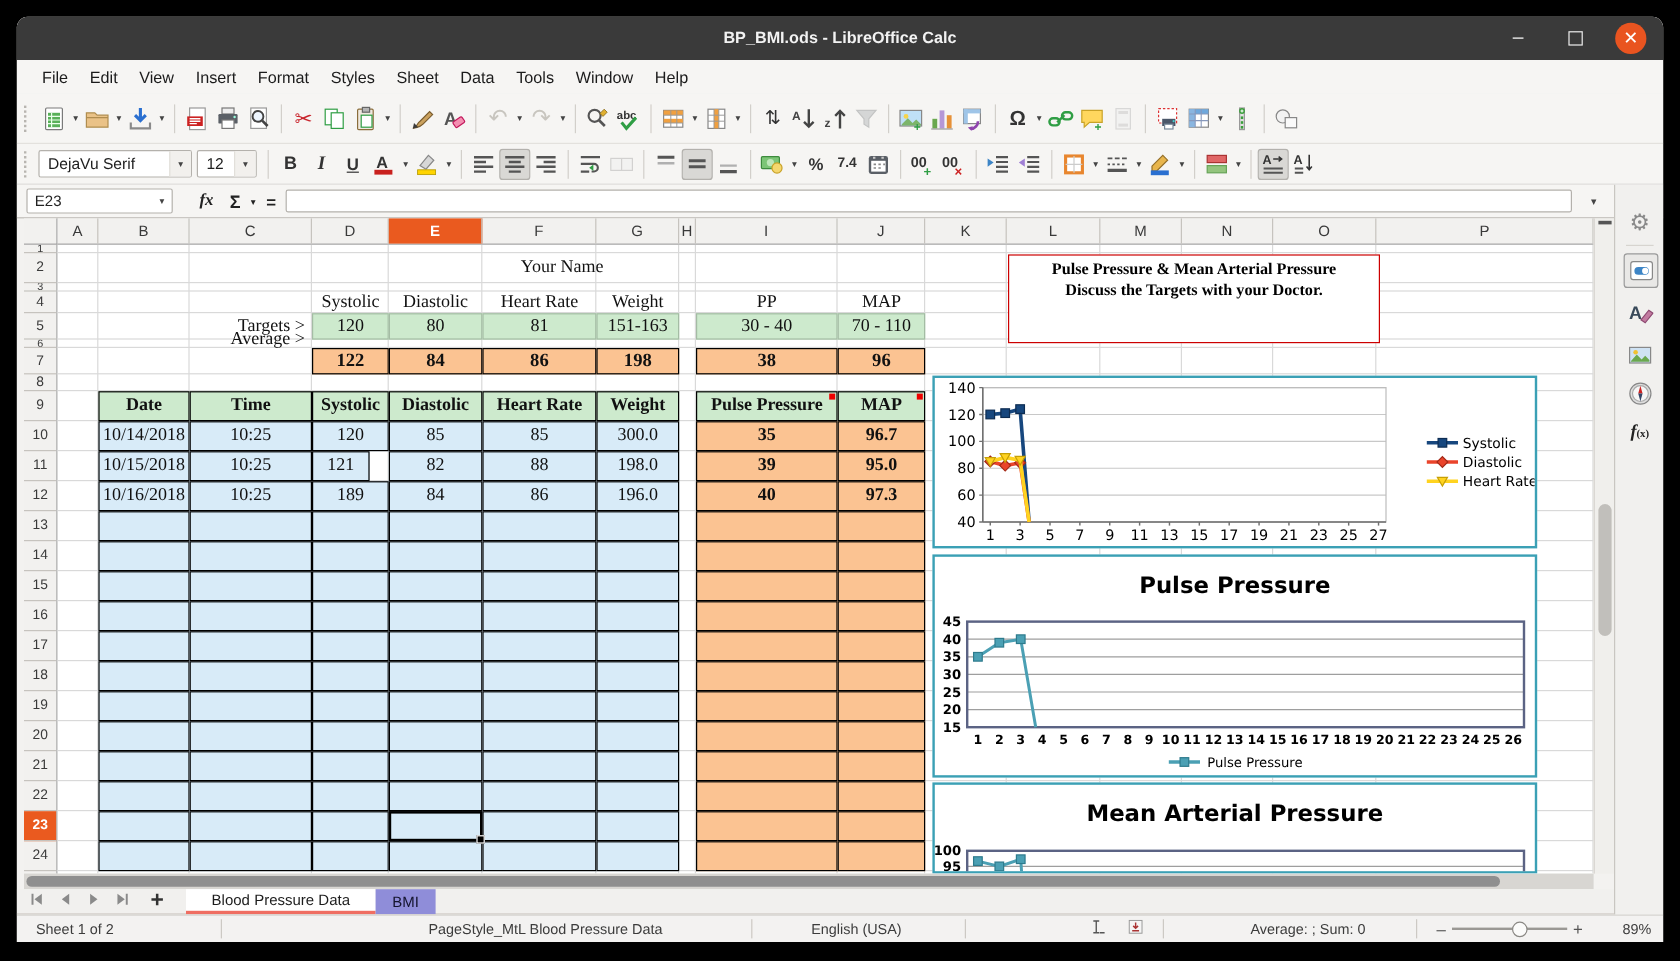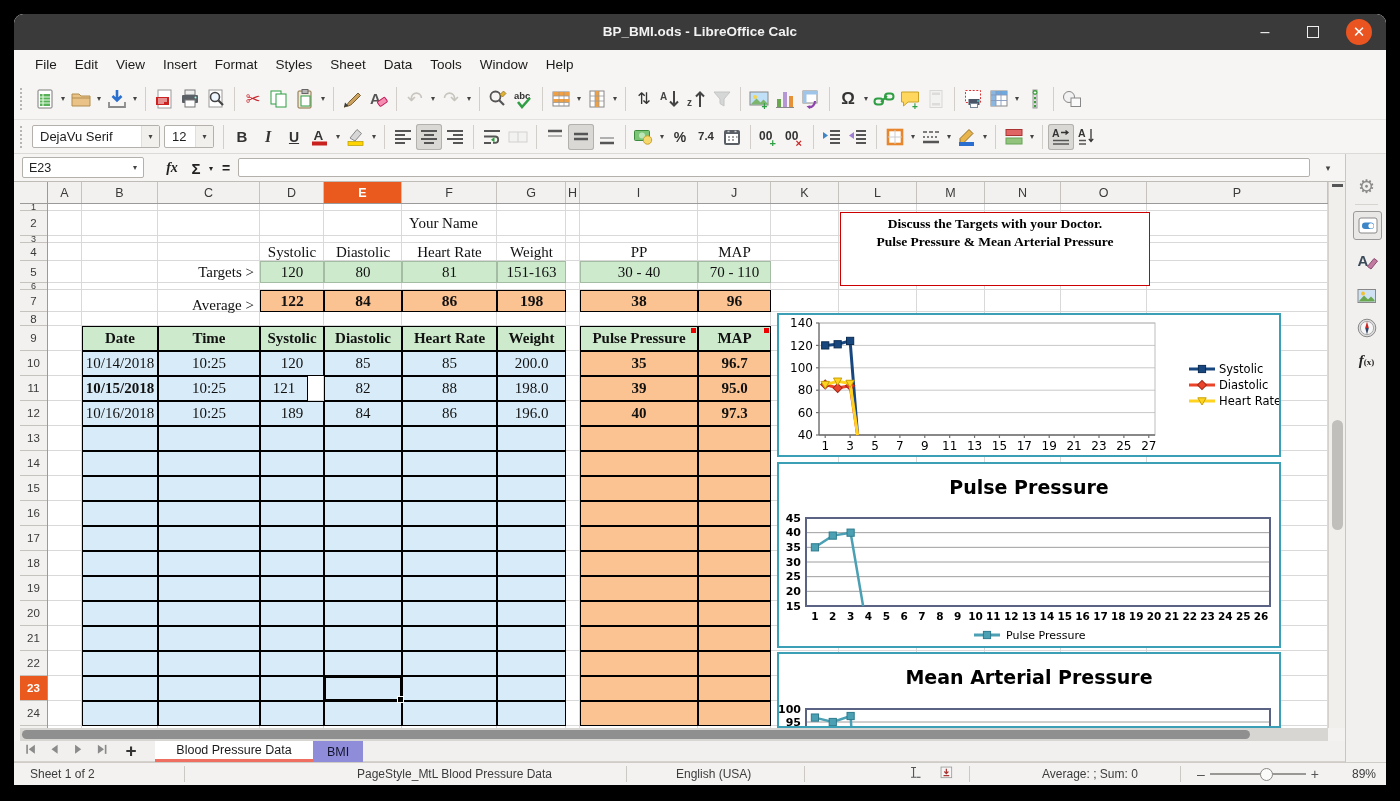--- a/index.html
+++ b/index.html
@@ -605,22 +605,22 @@
       <div class="rowh" style="top: 372px; height: 25px; font-size: 11.5px;">19</div>
       <div class="rowh" style="top: 397px; height: 25px; font-size: 11.5px;">20</div>
       <div class="rowh" style="top: 422px; height: 25px; font-size: 11.5px;">21</div>
       <div class="rowh" style="top: 447px; height: 25px; font-size: 11.5px;">22</div>
       <div class="rowh sel" style="top: 472px; height: 25px; font-size: 11.5px;">23</div>
       <div class="rowh" style="top: 497px; height: 25px; font-size: 11.5px;">24</div>
     </div>
 
   <div id="gridarea">
     <div class="caution">
+      <div>Pulse Pressure &amp; Mean Arterial Pressure</div>
       <div>Discuss the Targets with your Doctor.</div>
-      <div>Pulse Pressure &amp; Mean Arterial Pressure</div>
     </div>
     <div class="chart" id="chart1">
         <svg width="500" height="140" viewBox="0 0 500 140">
           <line x1="40" y1="120" x2="376" y2="120" stroke="#c8c8c8" stroke-width="1"></line>
           <line x1="40" y1="97.6" x2="376" y2="97.6" stroke="#c8c8c8" stroke-width="1"></line>
           <line x1="40" y1="75.2" x2="376" y2="75.2" stroke="#c8c8c8" stroke-width="1"></line>
           <line x1="40" y1="52.8" x2="376" y2="52.8" stroke="#c8c8c8" stroke-width="1"></line>
           <line x1="40" y1="30.4" x2="376" y2="30.4" stroke="#c8c8c8" stroke-width="1"></line>
           <line x1="40" y1="8" x2="376" y2="8" stroke="#c8c8c8" stroke-width="1"></line>
           <rect x="40" y="8" width="336" height="112" fill="none" stroke="#bdbdbd"></rect>
@@ -788,58 +788,58 @@
       <div class="gl" style="left: 0px; top: 296px; width: 1280px; height: 1px;"></div>
       <div class="gl" style="left: 0px; top: 321px; width: 1280px; height: 1px;"></div>
       <div class="gl" style="left: 0px; top: 346px; width: 1280px; height: 1px;"></div>
       <div class="gl" style="left: 0px; top: 371px; width: 1280px; height: 1px;"></div>
       <div class="gl" style="left: 0px; top: 396px; width: 1280px; height: 1px;"></div>
       <div class="gl" style="left: 0px; top: 421px; width: 1280px; height: 1px;"></div>
       <div class="gl" style="left: 0px; top: 446px; width: 1280px; height: 1px;"></div>
       <div class="gl" style="left: 0px; top: 471px; width: 1280px; height: 1px;"></div>
       <div class="gl" style="left: 0px; top: 496px; width: 1280px; height: 1px;"></div>
       <div class="gl" style="left: 0px; top: 521px; width: 1280px; height: 1px;"></div>
-      <div class="cell" style="left: 348px; top: 7px; width: 95px; height: 25px;">Your Name</div>
+      <div class="cell" style="left: 373px; top: 7px; width: 95px; height: 25px;">Your Name</div>
       <div class="cell" style="left: 212px; top: 39px; width: 64px; height: 18px;">Systolic</div>
       <div class="cell" style="left: 276px; top: 39px; width: 78px; height: 18px;">Diastolic</div>
       <div class="cell" style="left: 354px; top: 39px; width: 95px; height: 18px;">Heart Rate</div>
       <div class="cell" style="left: 449px; top: 39px; width: 69px; height: 18px;">Weight</div>
       <div class="cell" style="left: 532px; top: 39px; width: 118px; height: 18px;">PP</div>
       <div class="cell" style="left: 650px; top: 39px; width: 73px; height: 18px;">MAP</div>
       <div class="cell lab" style="left: 110px; top: 57px; width: 102px; height: 22px;">Targets &gt;</div>
       <div class="cell green" style="left: 212px; top: 57px; width: 64px; height: 22px;">120</div>
       <div class="cell green" style="left: 276px; top: 57px; width: 78px; height: 22px;">80</div>
       <div class="cell green" style="left: 354px; top: 57px; width: 95px; height: 22px;">81</div>
       <div class="cell green" style="left: 449px; top: 57px; width: 69px; height: 22px;">151-163</div>
       <div class="cell green" style="left: 532px; top: 57px; width: 118px; height: 22px;">30 - 40</div>
       <div class="cell green" style="left: 650px; top: 57px; width: 73px; height: 22px;">70 - 110</div>
-      <div class="cell lab" style="left: 110px; top: 90px; width: 102px; height: 22px;">Average &gt;</div>
+      <div class="cell lab" style="left: 110px; top: 68px; width: 102px; height: 22px;">Average &gt;</div>
       <div class="cell osum" style="left: 212px; top: 86px; width: 64px; height: 22px;">122</div>
       <div class="cell osum" style="left: 276px; top: 86px; width: 78px; height: 22px;">84</div>
       <div class="cell osum" style="left: 354px; top: 86px; width: 95px; height: 22px;">86</div>
       <div class="cell osum" style="left: 449px; top: 86px; width: 69px; height: 22px;">198</div>
       <div class="cell osum" style="left: 532px; top: 86px; width: 118px; height: 22px;">38</div>
       <div class="cell osum" style="left: 650px; top: 86px; width: 73px; height: 22px;">96</div>
       <div class="cell tgreen" style="left: 34px; top: 122px; width: 76px; height: 25px;">Date</div>
       <div class="cell tgreen" style="left: 110px; top: 122px; width: 102px; height: 25px;">Time</div>
       <div class="cell tgreen" style="left: 212px; top: 122px; width: 64px; height: 25px;">Systolic</div>
       <div class="cell tgreen" style="left: 276px; top: 122px; width: 78px; height: 25px;">Diastolic</div>
       <div class="cell tgreen" style="left: 354px; top: 122px; width: 95px; height: 25px;">Heart Rate</div>
       <div class="cell tgreen" style="left: 449px; top: 122px; width: 69px; height: 25px;">Weight</div>
       <div class="cell tgreen" style="left: 532px; top: 122px; width: 118px; height: 25px;">Pulse Pressure<div class="dot"></div></div>
       <div class="cell tgreen" style="left: 650px; top: 122px; width: 73px; height: 25px;">MAP<div class="dot"></div></div>
       <div class="cell blue" style="left: 34px; top: 147px; width: 76px; height: 25px;">10/14/2018</div>
       <div class="cell blue" style="left: 110px; top: 147px; width: 102px; height: 25px;">10:25</div>
       <div class="cell blue" style="left: 212px; top: 147px; width: 64px; height: 25px;">120</div>
       <div class="cell blue" style="left: 276px; top: 147px; width: 78px; height: 25px;">85</div>
       <div class="cell blue" style="left: 354px; top: 147px; width: 95px; height: 25px;">85</div>
-      <div class="cell blue" style="left: 449px; top: 147px; width: 69px; height: 25px;">200.0</div>
+      <div class="cell blue" style="left: 449px; top: 147px; width: 69px; height: 25px;">300.0</div>
       <div class="cell orange" style="left: 532px; top: 147px; width: 118px; height: 25px;">35</div>
       <div class="cell orange" style="left: 650px; top: 147px; width: 73px; height: 25px;">96.7</div>
-      <div class="cell blue" style="left: 34px; top: 172px; width: 76px; height: 25px; font-weight: bold;">10/15/2018</div>
+      <div class="cell blue" style="left: 34px; top: 172px; width: 76px; height: 25px;">10/15/2018</div>
       <div class="cell blue" style="left: 110px; top: 172px; width: 102px; height: 25px;">10:25</div>
       <div class="cell blue" style="left: 212px; top: 172px; width: 48px; height: 25px;">121</div>
       <div class="cell blue" style="left: 276px; top: 172px; width: 78px; height: 25px;">82</div>
       <div class="cell blue" style="left: 354px; top: 172px; width: 95px; height: 25px;">88</div>
       <div class="cell blue" style="left: 449px; top: 172px; width: 69px; height: 25px;">198.0</div>
       <div class="cell orange" style="left: 532px; top: 172px; width: 118px; height: 25px;">39</div>
       <div class="cell orange" style="left: 650px; top: 172px; width: 73px; height: 25px;">95.0</div>
       <div class="cell blue" style="left: 34px; top: 197px; width: 76px; height: 25px;">10/16/2018</div>
       <div class="cell blue" style="left: 110px; top: 197px; width: 102px; height: 25px;">10:25</div>
       <div class="cell blue" style="left: 212px; top: 197px; width: 64px; height: 25px;">189</div>

